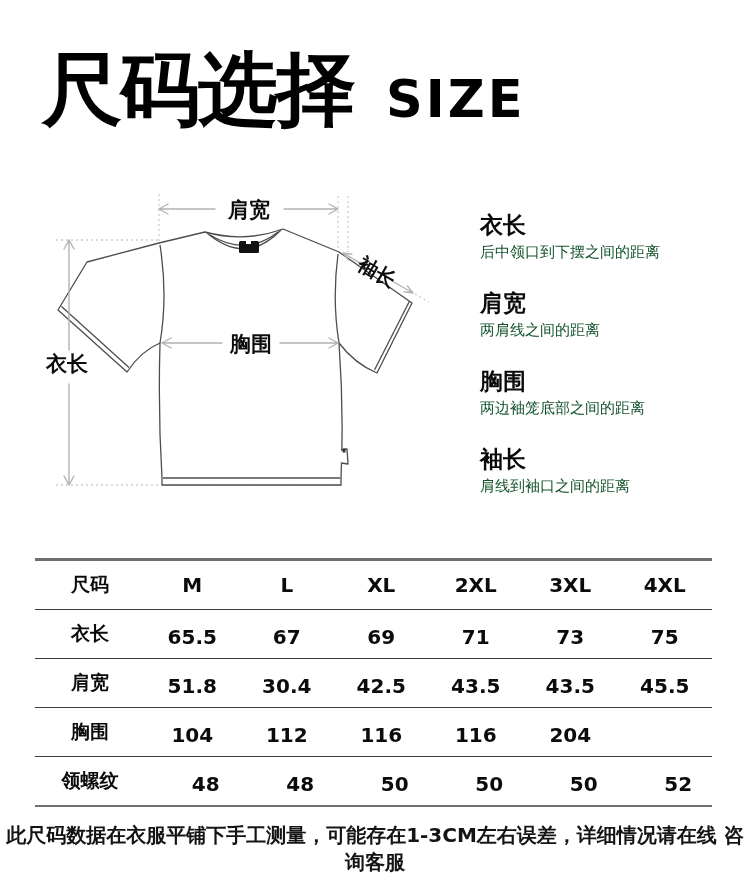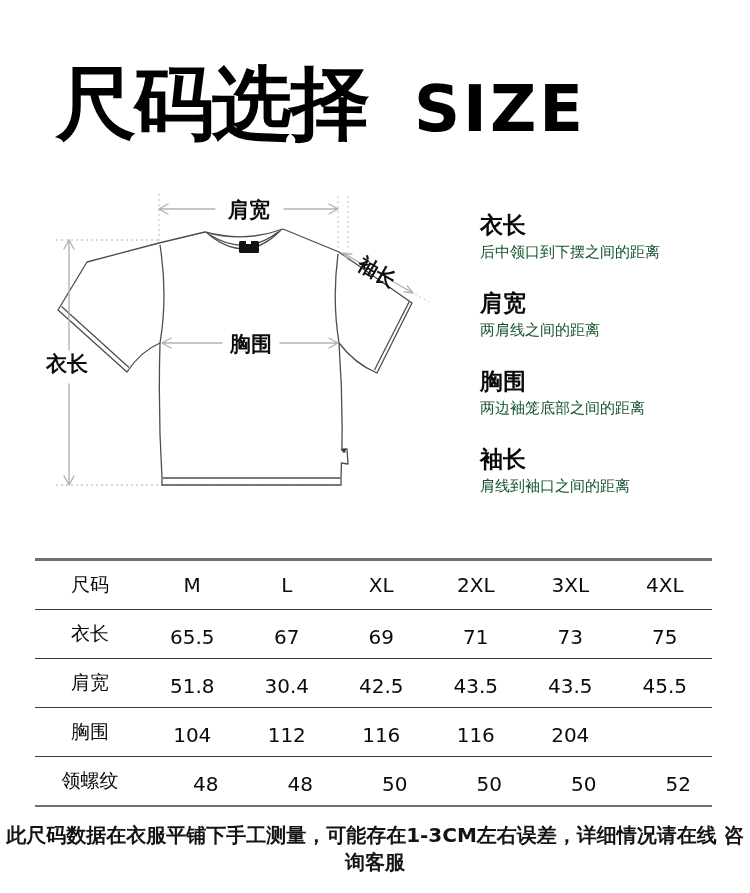--- a/index.html
+++ b/index.html
@@ -2,40 +2,40 @@
 <html><head>
 <meta charset="utf-8">
 <style>
   html,body{margin:0;padding:0;background:#fff;}
   .page{
     position:relative;width:750px;height:893px;background:#ffffff;overflow:hidden;
     font-family:"DejaVu Sans","Liberation Sans",sans-serif;color:#111;
   }
   
   .title-row{position:absolute;left:42px;top:50px;display:flex;align-items:baseline;}
-  .title-cn{font-size:80px;font-weight:900;line-height:1;letter-spacing:-2px;color:#000;margin:14px;}
-  .title-en{font-size:64px;font-weight:800;line-height:1;letter-spacing:3px;color:#000;margin-left:32px;}
+  .title-cn{font-size:80px;font-weight:900;line-height:1;letter-spacing:-2px;color:#000;margin:0;}
+  .title-en{font-size:51px;font-weight:800;line-height:1;letter-spacing:3px;color:#000;margin-left:32px;}
   
   .diagram{position:absolute;left:30px;top:180px;width:430px;height:330px;}
   
   .defs{position:absolute;left:480px;top:212px;width:250px;}
   .def-block{margin-bottom:27px;}
   .def-term{font-size:23px;font-weight:900;line-height:1.15;color:#0a0a0a;margin:0;}
   .def-desc{font-size:15px;font-weight:500;line-height:1.3;color:#14532d;margin:5px 0 0 0;}
   
   .size-table{
     position:absolute;left:35px;top:558px;width:677px;
     border-top:3px solid #6f6f6f;border-bottom:2.5px solid #6f6f6f;
   }
   .tr{
     display:grid;grid-template-columns:110px repeat(6,1fr);
     height:48px;align-items:center;border-bottom:1.5px solid #3b3b3b;
   }
   .tr:last-child{border-bottom:none;gap:27px;}
-  .td{display:flex;justify-content:center;align-items:center;font-weight:400;font-size:20px;color:#0b0b0b;}
+  .td{display:flex;justify-content:center;align-items:center;font-weight:700;font-size:20px;color:#0b0b0b;}
   .td.rowlabel{font-size:19px;}
   .tr.datarow .td.num{padding-top:6px;}
   
   .note{
     position:absolute;left:0;right:0;top:822px;text-align:center;
     font-size:20px;font-weight:600;color:#141414;
   }
 </style>
 </head>
 <body>

